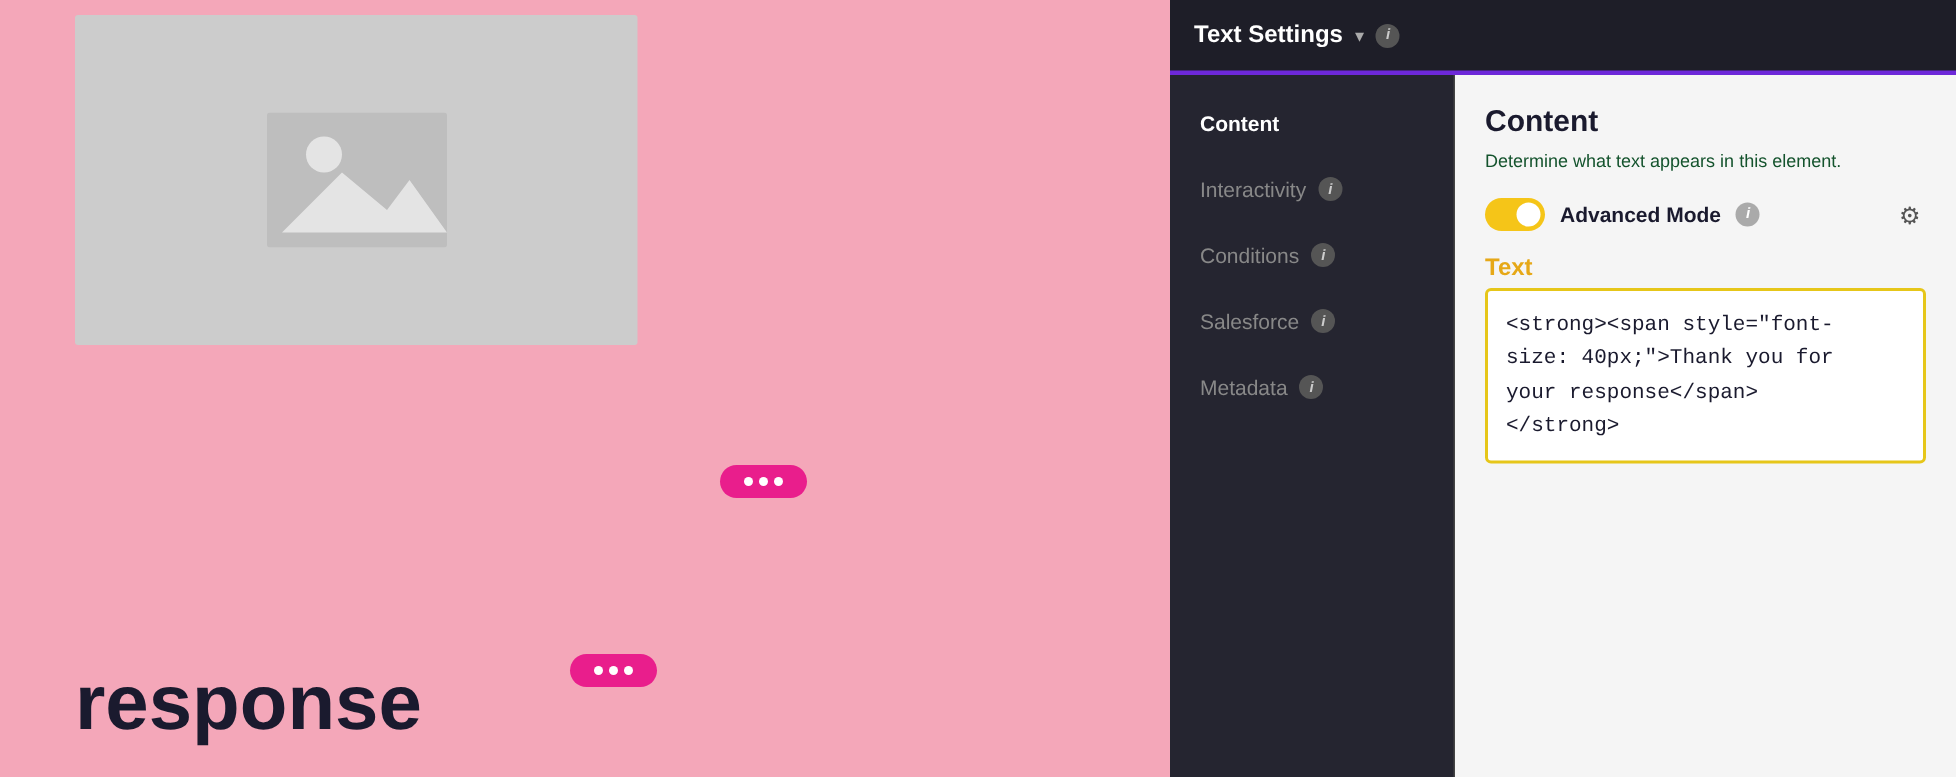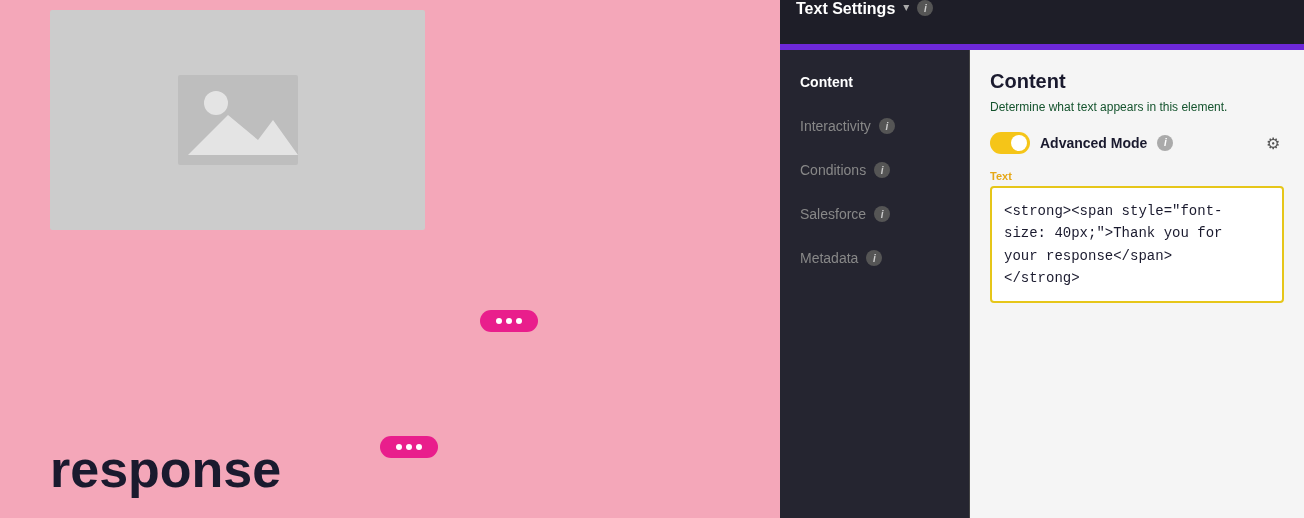--- a/index.html
+++ b/index.html
@@ -121,24 +121,24 @@
       display: flex;
       flex-direction: column;
       height: 518px;
     }
 
     
     .settings-header {
       height: 50px;
       background-color: #1e1e28;
       display: flex;
-      align-items: flex-start;
+      align-items: center;
       padding: 0 16px;
       gap: 8px;
-      border-bottom: 6px solid #6d28d9;
+      border-bottom: 3px solid #6d28d9;
     }
 
     .settings-title {
       color: #fff;
       font-size: 16px;
       font-weight: 600;
     }
 
     .chevron-icon {
       color: #aaa;
@@ -271,21 +271,21 @@
       background: #aaa;
       color: #fff;
       font-size: 10px;
       display: flex; align-items: center; justify-content: center;
       font-style: italic;
       font-weight: bold;
     }
 
     
     .text-editor-label {
-      font-size: 11px;
+      font-size: 16px;
       color: #e6a817;
       font-weight: 600;
       margin-bottom: 4px;
     }
 
     .text-editor-box {
       border: 2px solid #e6c619;
       border-radius: 4px;
       background: #fff;
       padding: 12px;

